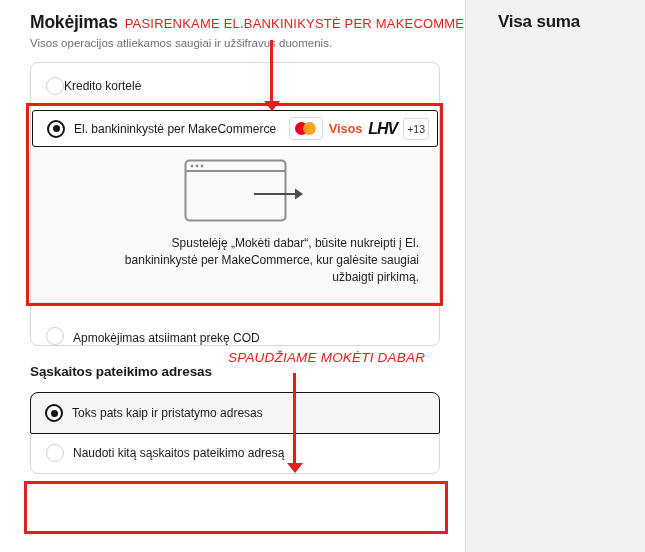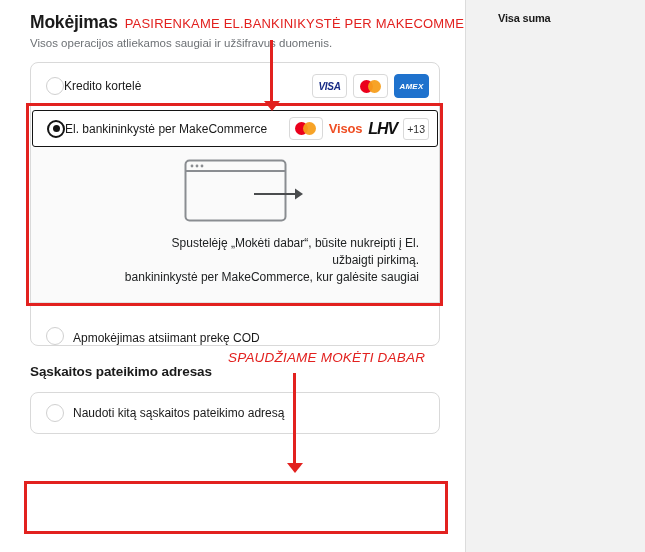--- a/index.html
+++ b/index.html
@@ -31,21 +31,21 @@
   .badge { width:35px; height:24px; border:1px solid #d9d9d9; border-radius:4px; background:#fff;
            display:flex; align-items:center; justify-content:center; }
   .visa-txt { font-size:10px; font-weight:800; font-style:italic; color:var(--visa-blue); letter-spacing:-0.3px; }
   .badge.amex { background:var(--amex-blue); border-color:var(--amex-blue); }
   .amex-txt { font-size:8px; font-weight:800; font-style:italic; color:#fff; letter-spacing:0.2px; }
   .mc-c { width:13px; height:13px; border-radius:50%; display:inline-block; }
   .mc-r { background:var(--mc-red); }
   .mc-o { background:var(--mc-orange); margin-left:-5px; opacity:0.95; }
 
   .sel-row { margin:1px 1px 0 1px; border:1.5px solid #141414; border-radius:3px; height:37px; background:#fff;
-             display:flex; align-items:center; padding:0 8px 0 14px; position:relative; z-index:1; }
+             display:flex; align-items:center; padding:0 8px 0 14px; gap:9px; position:relative; z-index:1; }
   .mc-right { margin-left:auto; display:flex; align-items:center; gap:6px; }
   .badge.small { width:34px; height:23px; }
   .swed { font-size:13px; font-weight:700; color:var(--swed-orange); letter-spacing:-0.2px; }
   .lhv { font-size:16px; font-weight:800; font-style:italic; color:#101010; letter-spacing:-1px; }
   .plus-badge { height:22px; padding:0 3px; border:1px solid #d9d9d9; border-radius:3px; background:#fff;
                 font-size:10.5px; color:#303030; display:flex; align-items:center; }
 
   .expanded { background:#fafafa; padding:12px 20px 16px; text-align:center; border-bottom:1px solid #e3e3e3; }
   .illus-wrap { width:122px; margin:0 auto 8px; position:relative; left:10px; }
   .desc { font-size:12px; line-height:17px; color:#202223;text-align:right; }
@@ -59,21 +59,21 @@
   .bill-row1 { margin:-1px; border:1.5px solid #141414; border-radius:8px 8px 2px 2px; height:42px;
                background:#f6f6f6; display:flex; align-items:center; padding:0 14px; gap:9px; }
   .bill-row2 { height:40px; display:flex; align-items:center; padding:0 15px; gap:9px; }
 
   .pay-btn { margin-top:14px; width:404px; margin-left:2px; height:41px; border:none; border-radius:8px;
              background:var(--button-green); color:#fff; font-family:inherit; font-size:13px; font-weight:700;
              display:flex; align-items:center; justify-content:center; cursor:pointer; letter-spacing:0.1px; }
 
   .sidebar { position:absolute; left:465px; top:0; width:180px; height:552px;
              background:#f2f2f2; border-left:1px solid #dcdcdc; }
-  .sidebar h2 { margin:12px 0 0 32px; font-size:11px; font-weight:700; letter-spacing:-0.2px; }
+  .sidebar h2 { margin:12px 0 0 32px; font-size:17px; font-weight:700; letter-spacing:-0.2px; }
 
   
   .ovl { position:absolute; pointer-events:none; z-index:5;font-style:italic; }
   .red-box { border:3px solid var(--annotation-red); }
   #red-box-1 { left:26px; top:103px; width:417px; height:203px; }
   #red-box-2 { left:24px; top:481px; width:424px; height:53px; }
   .arrow-line { width:3px; background:var(--annotation-red); }
   #arrow1-line { left:270px; top:40px; height:62px; }
   #arrow2-line { left:293px; top:373px; height:91px; }
   .arrow-head { width:0; height:0; border-left:8px solid transparent; border-right:8px solid transparent;
@@ -91,32 +91,20 @@
     <h1>Mokėjimas</h1>
     <span class="annot-inline">PASIRENKAME EL.BANKINIKYSTĖ PER MAKECOMMERCE</span>
   </div>
   <p class="subtitle">Visos operacijos atliekamos saugiai ir užšifravus duomenis.</p>
 
   <div class="pay-box">
 
     <div class="opt-row">
       <span class="radio-off"></span>
       <span class="opt-label">Kredito kortelė</span>
-      <span class="badges">
-        <span class="badge">
-          <span class="visa-txt">VISA</span>
-        </span>
-        <span class="badge">
-          <i class="mc-c mc-r"></i>
-            <i class="mc-c mc-o"></i>
-        </span>
-        <span class="badge amex">
-          <span class="amex-txt">AMEX</span>
-        </span>
-      </span>
     </div>
 
     <div class="sel-row">
       <span class="radio-on"></span>
       <span class="opt-label">El. bankininkystė per MakeCommerce</span>
       <span class="mc-right">
         <span class="badge small">
           <i class="mc-c mc-r"></i>
             <i class="mc-c mc-o"></i>
         </span>
@@ -133,34 +121,38 @@
           <line x1="1.5" y1="12" x2="101.5" y2="12" stroke="#8a8d91" stroke-width="2"></line>
           <circle cx="8" cy="7" r="1.4" fill="#8a8d91"></circle>
           <circle cx="13" cy="7" r="1.4" fill="#8a8d91"></circle>
           <circle cx="18" cy="7" r="1.4" fill="#8a8d91"></circle>
           <line x1="70" y1="35" x2="111" y2="35" stroke="#4a4c4e" stroke-width="2"></line>
           <polygon points="111,29.5 119,35 111,40.5" fill="#4a4c4e"></polygon>
         </svg>
       </div>
       <p class="desc">
         <span>Spustelėję „Mokėti dabar“, būsite nukreipti į El.</span>
+        <span>bankininkystė per MakeCommerce, kur galėsite saugiai</span>
         <span>užbaigti pirkimą.</span>
-        <span>bankininkystė per MakeCommerce, kur galėsite saugiai</span>
       </p>
     </div>
 
     <div class="cod-row">
       <span class="radio-off"></span>
       <span class="opt-label">Apmokėjimas atsiimant prekę COD</span>
     </div>
   </div>
 
   <h3 class="section-title">Sąskaitos pateikimo adresas</h3>
 
   <div class="bill-box">
+    <div class="bill-row1">
+      <span class="radio-on"></span>
+      <span class="opt-label">Toks pats kaip ir pristatymo adresas</span>
+    </div>
     <div class="bill-row2">
       <span class="radio-off"></span>
       <span class="opt-label">Naudoti kitą sąskaitos pateikimo adresą</span>
     </div>
   </div>
 
 </div>
 
 <aside class="sidebar">
   <h2>Visa suma</h2>

